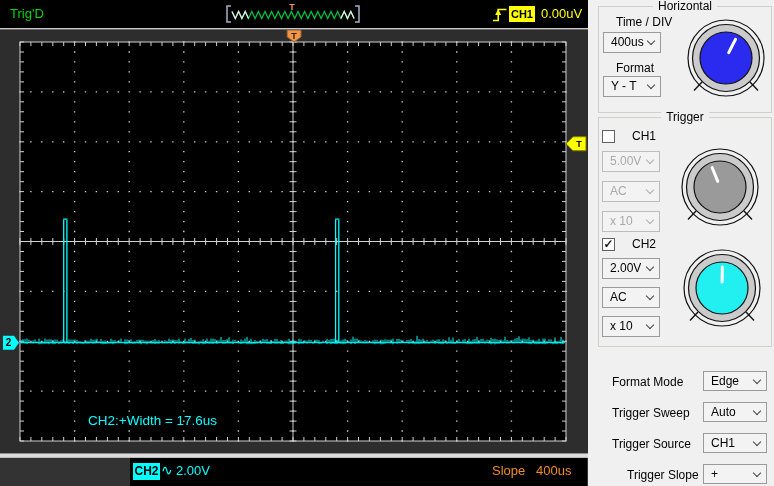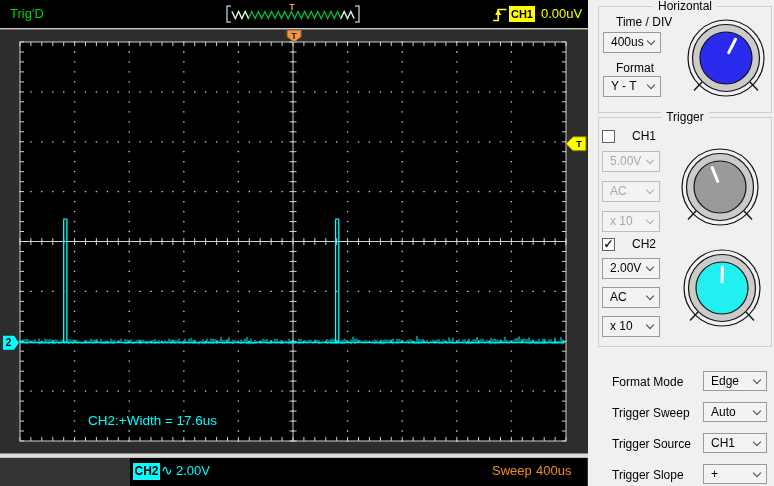--- a/index.html
+++ b/index.html
@@ -94,21 +94,21 @@
         <text x="8.5" y="316.24625" text-anchor="middle" fill="#000" font-size="10" font-weight="bold" font-family="&quot;Liberation Sans&quot;,sans-serif">2</text>
       </svg>
   </div>
   <div class="sep-bottom"></div>
 
   <div class="status-row">
     <div class="status-black">
       <span class="ch2-badge">CH2</span>
       <span class="wave-glyph">∿</span>
       <span class="volts">2.00V</span>
-      <span class="time-label">Sweep</span>
+      <span class="time-label">Slope</span>
       <span class="time-value">400us</span>
     </div>
   </div>
 
   <div class="panel">
 
     <div class="group g-h">
       <span class="group-label">Horizontal</span>
     </div>
     <span class="plabel" style="left:16px;top:15px">Time / DIV</span>
@@ -176,18 +176,18 @@
       <span>Edge</span><i class="chev"></i>
     </div>
     <span class="plabel" style="left:12px;top:406px">Trigger Sweep</span>
     <div class="combo" style="left:115px;top:402px;width:64px;height:20px">
       <span>Auto</span><i class="chev"></i>
     </div>
     <span class="plabel" style="left:12px;top:437px">Trigger Source</span>
     <div class="combo" style="left:115px;top:433px;width:64px;height:20px">
       <span>CH1</span><i class="chev"></i>
     </div>
-    <span class="plabel" style="left:12px;top:468px">Trigger Slope</span>
+    <span class="plabel" style="left:27px;top:468px">Trigger Slope</span>
     <div class="combo" style="left:115px;top:464px;width:64px;height:20px">
       <span>+</span><i class="chev"></i>
     </div>
   </div>
 </div>
 
 </body></html>

